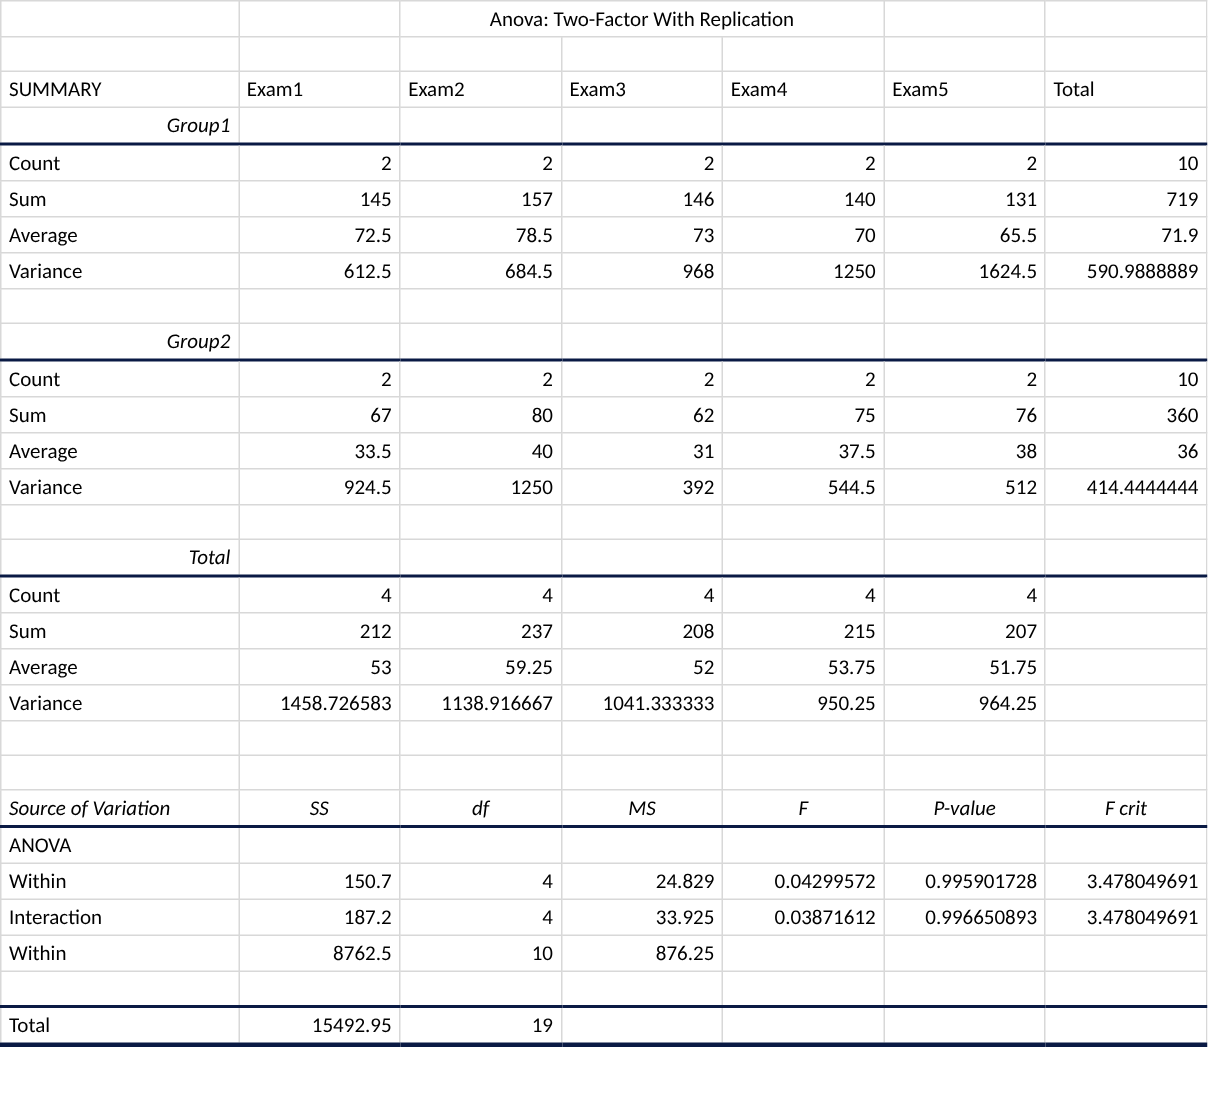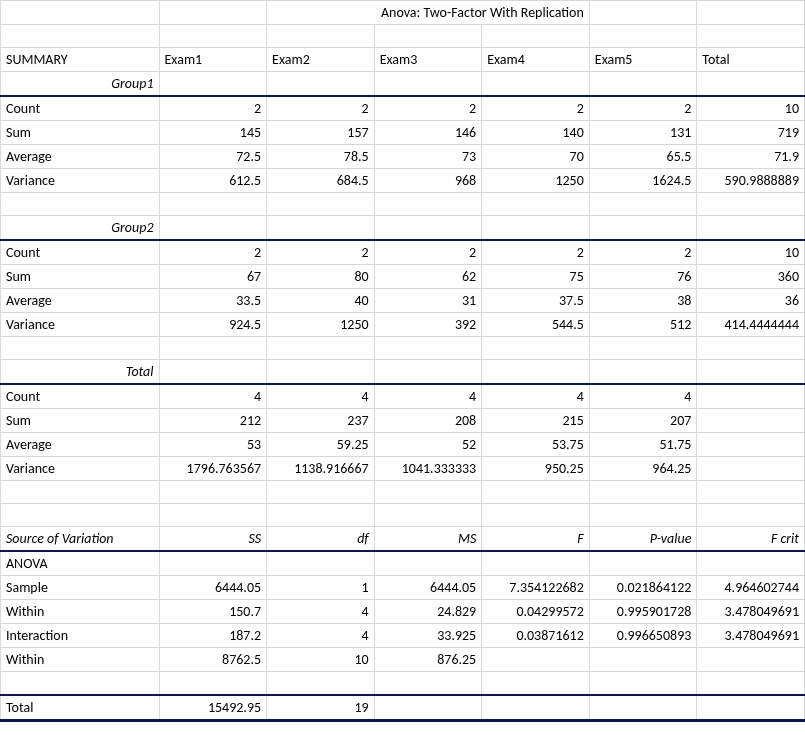--- a/index.html
+++ b/index.html
@@ -19,21 +19,21 @@
   }
   td {
     padding: 3px 5px;
     height: 23px;
     border: 1px solid #d8d8d8;
     overflow: hidden;
     white-space: nowrap;
   }
   .rt { text-align: right; }
   .it { font-style: italic; }
-  .ctr { text-align: right; }
+  .ctr { text-align: center; }
   .bb-med { border-bottom: 2px solid #0a1a44; }
   .bb-thick { border-bottom: 3px solid #0a1a44; }
   col.c0 { width: 140px; }
   col.cn { width: 95px; }
 </style>
 </head>
 <body>
 
 <table>
   <colgroup>
@@ -215,21 +215,21 @@
     <td>Average</td>
     <td class="rt">53</td>
     <td class="rt">59.25</td>
     <td class="rt">52</td>
     <td class="rt">53.75</td>
     <td class="rt">51.75</td>
     <td class="rt"></td>
   </tr>
   <tr>
     <td>Variance</td>
-    <td class="rt">1796.763567</td>
+    <td class="rt">1458.726583</td>
     <td class="rt">1138.916667</td>
     <td class="rt">1041.333333</td>
     <td class="rt">950.25</td>
     <td class="rt">964.25</td>
     <td class="rt"></td>
   </tr>
   <tr>
         <td></td>
         <td></td>
         <td></td>
@@ -260,29 +260,20 @@
   <tr>
     <td>ANOVA</td>
     <td></td>
         <td></td>
         <td></td>
         <td></td>
         <td></td>
         <td></td>
   </tr>
   <tr>
-    <td>Sample</td>
-    <td class="rt">6444.05</td>
-    <td class="rt">1</td>
-    <td class="rt">6444.05</td>
-    <td class="rt">7.354122682</td>
-    <td class="rt">0.021864122</td>
-    <td class="rt">4.964602744</td>
-  </tr>
-  <tr>
     <td>Within</td>
     <td class="rt">150.7</td>
     <td class="rt">4</td>
     <td class="rt">24.829</td>
     <td class="rt">0.04299572</td>
     <td class="rt">0.995901728</td>
     <td class="rt">3.478049691</td>
   </tr>
   <tr>
     <td>Interaction</td>

